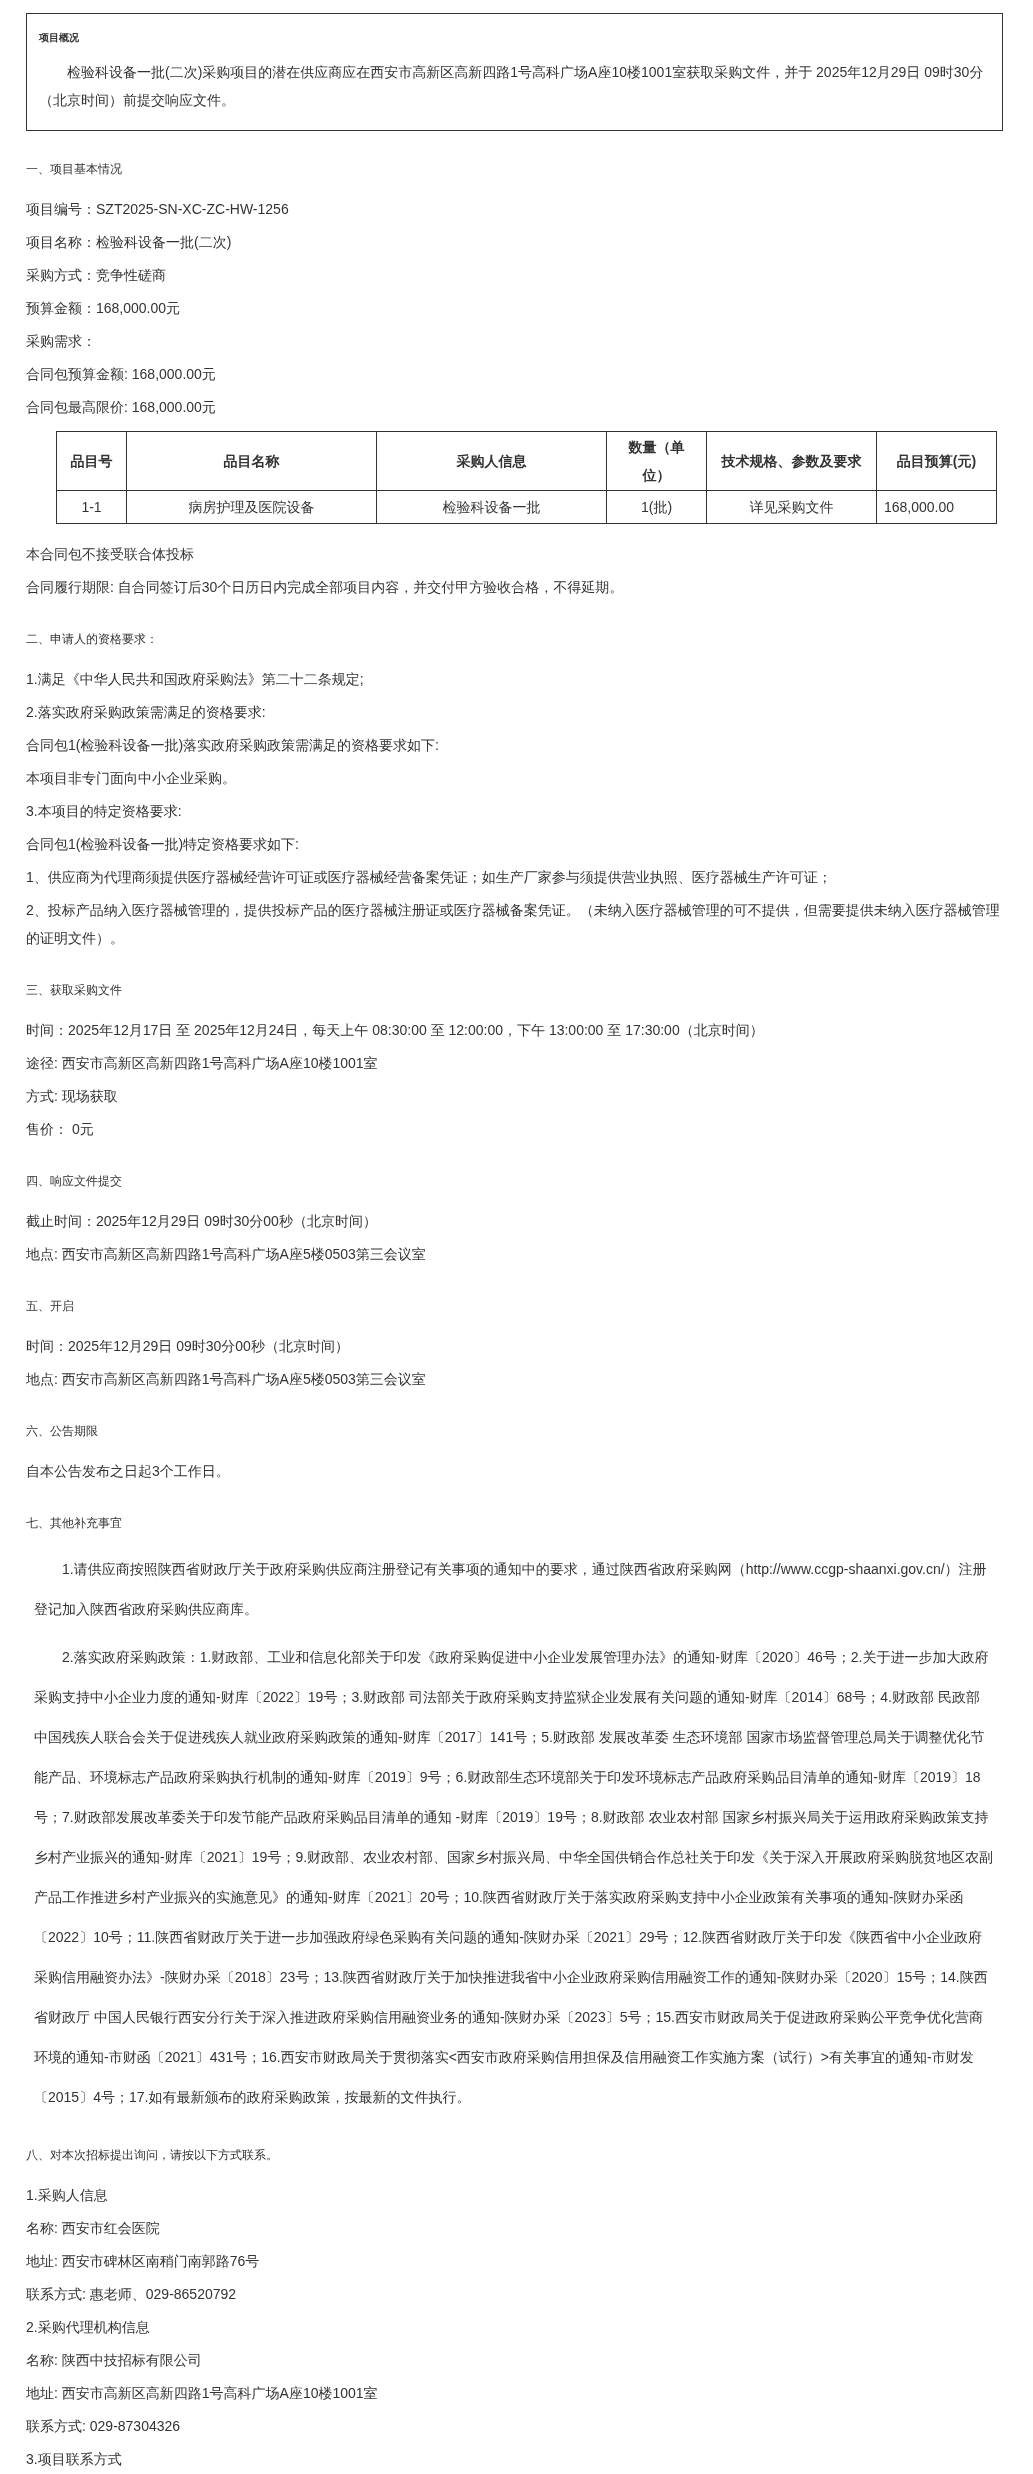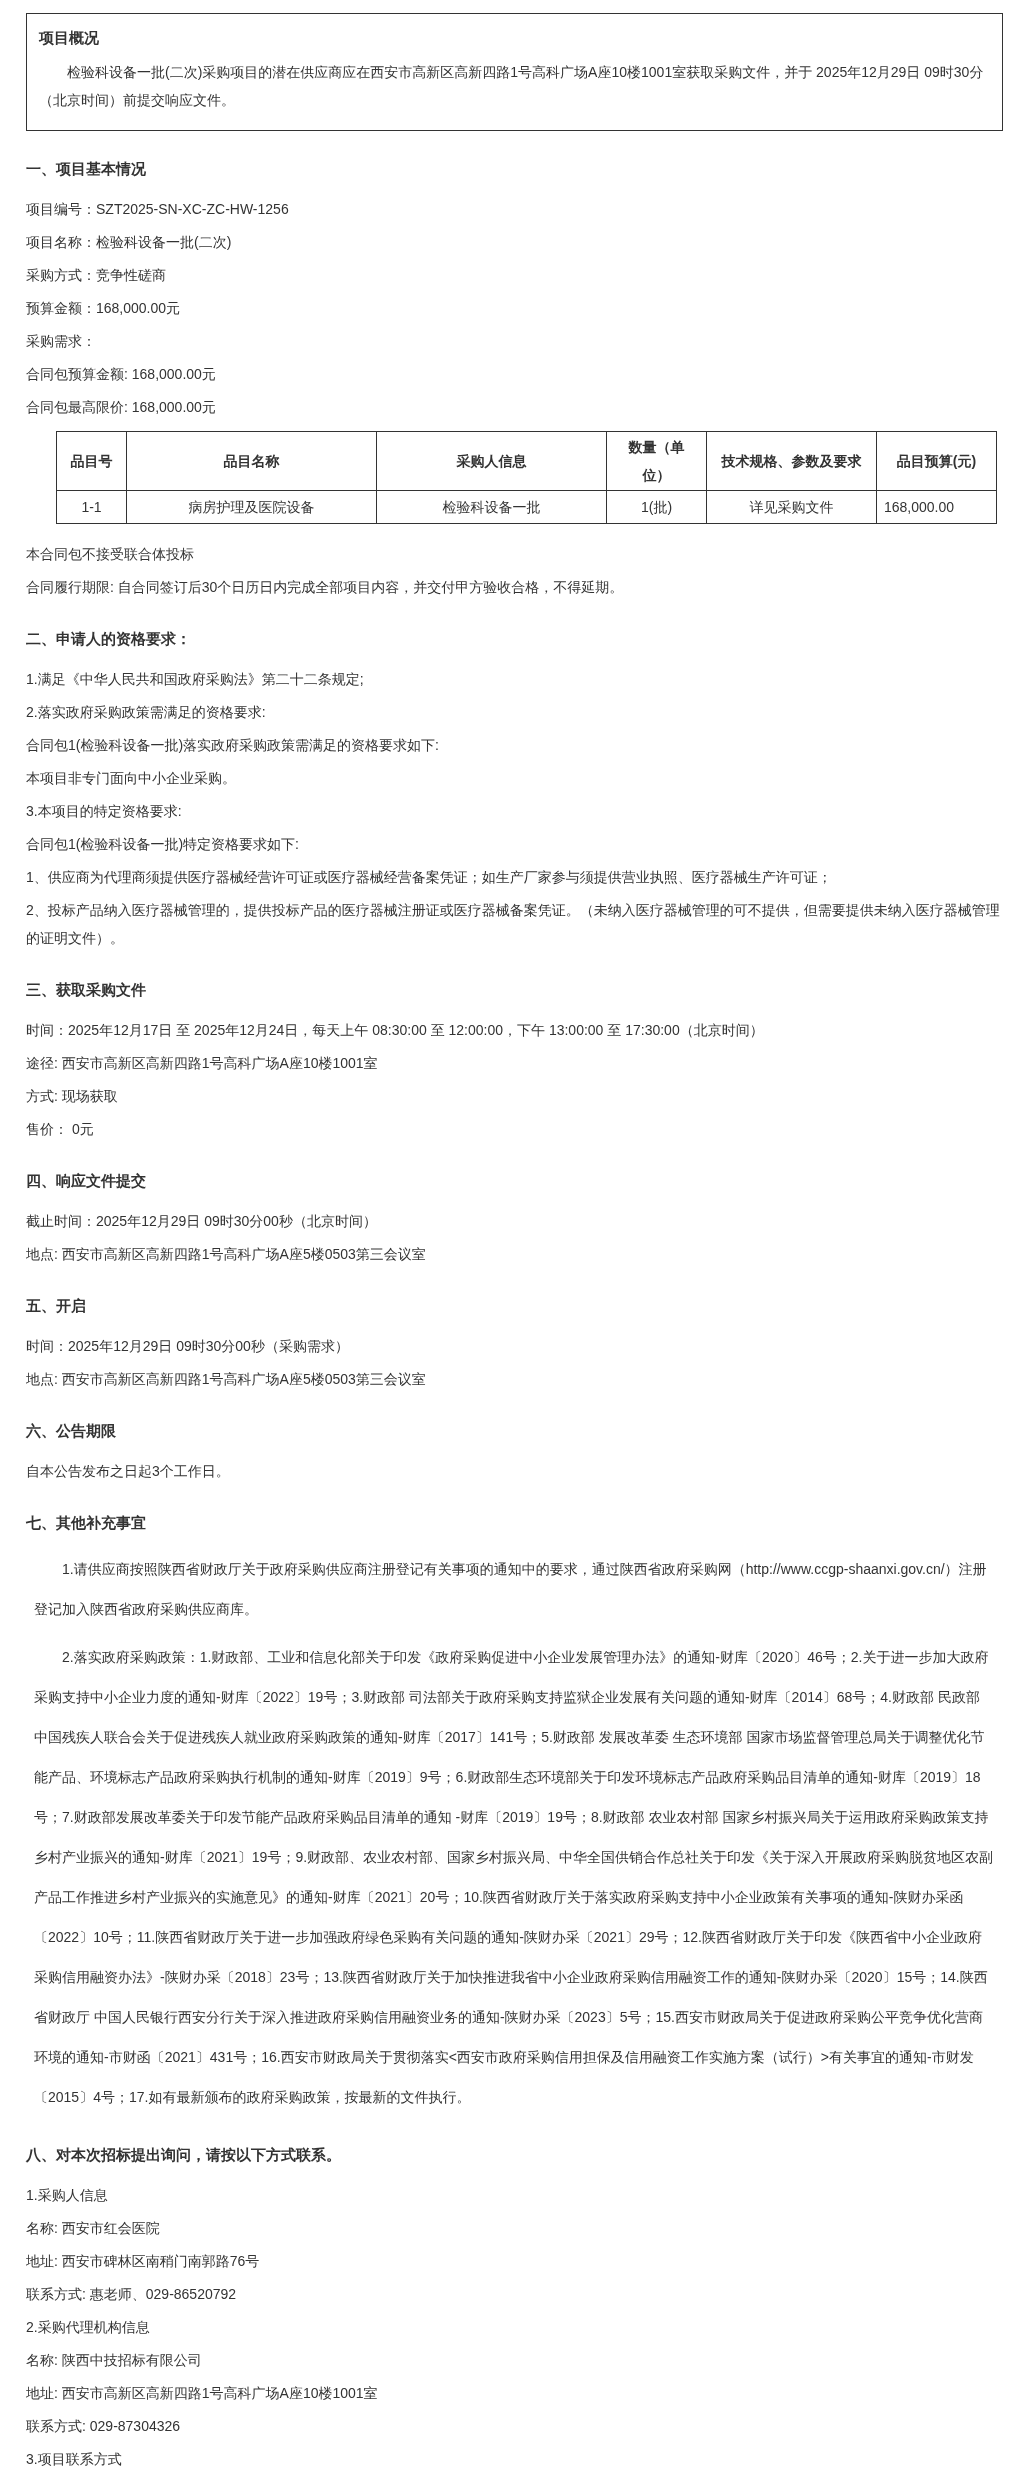--- a/index.html
+++ b/index.html
@@ -18,32 +18,32 @@
     line-height:28px;
   }
   
   .overview-box{
     border:1px solid #333;
     padding:10px 14px 16px 12px;
     margin-bottom:20px;
   }
   .overview-title{
     font-weight:bold;
-    font-size:15px;
+    font-size:10px;
     line-height:28px;
   }
   .overview-body{
     margin:6px 0 0 0;
     text-indent:2em;
     line-height:28px;
   }
   
   .sec-title{
-    font-size:15px;
-    font-weight:bold;
+    font-size:12px;
+    font-weight:normal;
     line-height:28px;
     margin:24px 0 12px 0;
   }
   
   p.line{margin:5px 0;line-height:28px;}
   .lv1{margin-left:30px;}
   .lv2{margin-left:62px;}
   .lv3{margin-left:74px;}
   .para{
     margin:8px 8px;
@@ -153,21 +153,21 @@
   <p class="line lv1">时间：2025年12月17日 至 2025年12月24日，每天上午 08:30:00 至 12:00:00，下午 13:00:00 至 17:30:00（北京时间）</p>
   <p class="line lv1">途径: 西安市高新区高新四路1号高科广场A座10楼1001室</p>
   <p class="line lv1">方式: 现场获取</p>
   <p class="line lv1">售价： 0元</p>
 
   <div class="sec-title">四、响应文件提交</div>
   <p class="line lv1">截止时间：2025年12月29日 09时30分00秒（北京时间）</p>
   <p class="line lv1">地点: 西安市高新区高新四路1号高科广场A座5楼0503第三会议室</p>
 
   <div class="sec-title">五、开启</div>
-  <p class="line lv1">时间：2025年12月29日 09时30分00秒（采购需求）</p>
+  <p class="line lv1">时间：2025年12月29日 09时30分00秒（北京时间）</p>
   <p class="line lv1">地点: 西安市高新区高新四路1号高科广场A座5楼0503第三会议室</p>
 
   <div class="sec-title">六、公告期限</div>
   <p class="line lv1">自本公告发布之日起3个工作日。</p>
 
   <div class="sec-title">七、其他补充事宜</div>
   <p class="para">1.请供应商按照陕西省财政厅关于政府采购供应商注册登记有关事项的通知中的要求，通过陕西省政府采购网（http://www.ccgp-shaanxi.gov.cn/）注册登记加入陕西省政府采购供应商库。</p>
   <p class="para">2.落实政府采购政策：1.财政部、工业和信息化部关于印发《政府采购促进中小企业发展管理办法》的通知-财库〔2020〕46号；2.关于进一步加大政府采购支持中小企业力度的通知-财库〔2022〕19号；3.财政部 司法部关于政府采购支持监狱企业发展有关问题的通知-财库〔2014〕68号；4.财政部 民政部 中国残疾人联合会关于促进残疾人就业政府采购政策的通知-财库〔2017〕141号；5.财政部 发展改革委 生态环境部 国家市场监督管理总局关于调整优化节能产品、环境标志产品政府采购执行机制的通知-财库〔2019〕9号；6.财政部生态环境部关于印发环境标志产品政府采购品目清单的通知-财库〔2019〕18号；7.财政部发展改革委关于印发节能产品政府采购品目清单的通知 -财库〔2019〕19号；8.财政部 农业农村部 国家乡村振兴局关于运用政府采购政策支持乡村产业振兴的通知-财库〔2021〕19号；9.财政部、农业农村部、国家乡村振兴局、中华全国供销合作总社关于印发《关于深入开展政府采购脱贫地区农副产品工作推进乡村产业振兴的实施意见》的通知-财库〔2021〕20号；10.陕西省财政厅关于落实政府采购支持中小企业政策有关事项的通知-陕财办采函〔2022〕10号；11.陕西省财政厅关于进一步加强政府绿色采购有关问题的通知-陕财办采〔2021〕29号；12.陕西省财政厅关于印发《陕西省中小企业政府采购信用融资办法》-陕财办采〔2018〕23号；13.陕西省财政厅关于加快推进我省中小企业政府采购信用融资工作的通知-陕财办采〔2020〕15号；14.陕西省财政厅 中国人民银行西安分行关于深入推进政府采购信用融资业务的通知-陕财办采〔2023〕5号；15.西安市财政局关于促进政府采购公平竞争优化营商环境的通知-市财函〔2021〕431号；16.西安市财政局关于贯彻落实&lt;西安市政府采购信用担保及信用融资工作实施方案（试行）&gt;有关事宜的通知-市财发〔2015〕4号；17.如有最新颁布的政府采购政策，按最新的文件执行。</p>
 
   <div class="sec-title">八、对本次招标提出询问，请按以下方式联系。</div>

